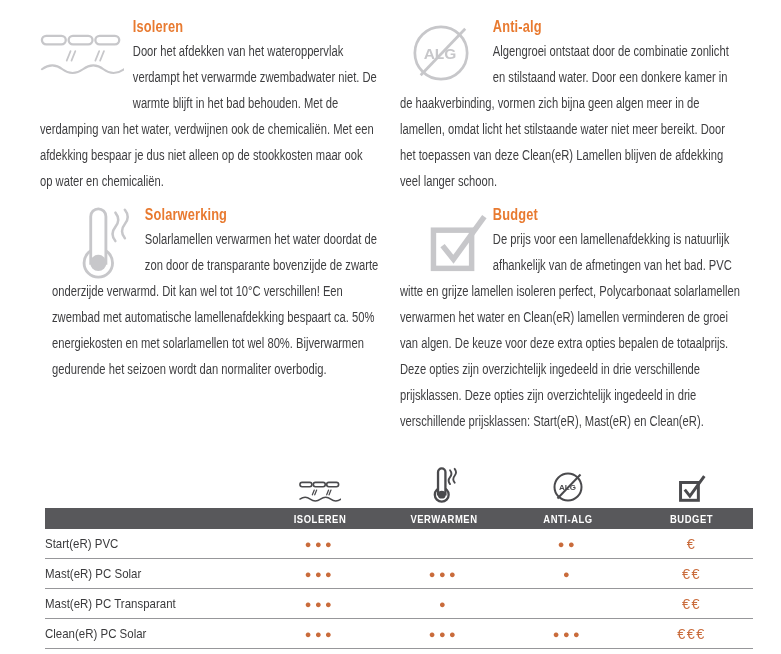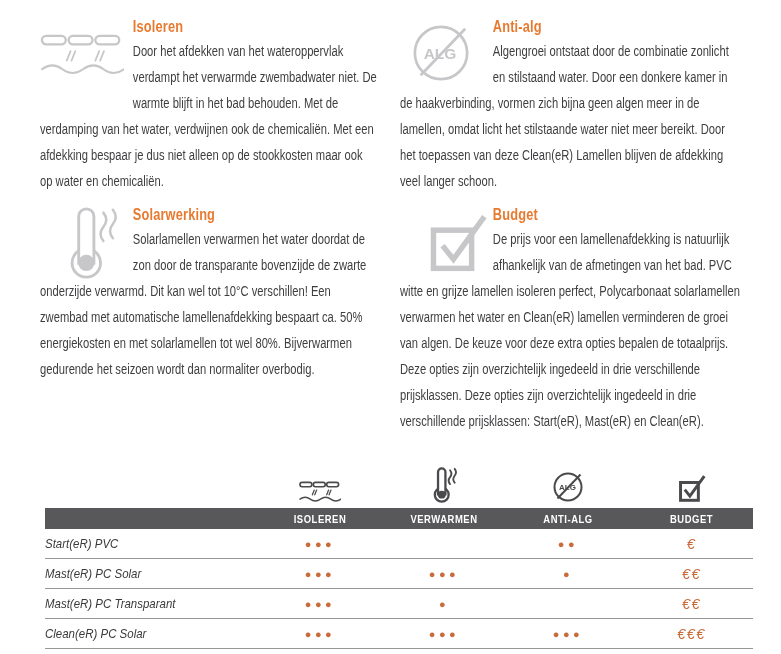--- a/index.html
+++ b/index.html
@@ -4,21 +4,21 @@
 <style>
   html,body{margin:0;padding:0;}
   body{
     width:781px;height:654px;background:#ffffff;
     font-family:"Liberation Sans",sans-serif;
     color:#3E3E40;position:relative;overflow:hidden;
   }
   .sec{position:absolute;}
   #sec-isoleren{left:40px;top:16px;width:337px;}
   #sec-antialg{left:400px;top:16px;width:341px;}
-  #sec-solarwerking{left:40px;top:204px;width:337px;}
+  #sec-solarwerking{left:52px;top:204px;width:337px;}
   #sec-budget{left:400px;top:204px;width:341px;}
 
   .icon-float{float:left;width:116px;height:74px;color:#C7C7CA;}
   .if-slats{padding-top:14px;}
   .if-alg{padding-top:6px;padding-left:10px;box-sizing:border-box;}
   .if-thermo{padding-top:2px;padding-left:24px;box-sizing:border-box;}
   .if-check{padding-top:6px;padding-left:28px;box-sizing:border-box;}
 
   .sec-title{
     margin:0;font-size:16px;font-weight:bold;color:#E87A30;
@@ -33,21 +33,21 @@
   
   #comparison-table{position:absolute;left:45px;top:464px;width:708px;}
   .tgrid{display:grid;grid-template-columns:213px 124px 124px 124px 123px;}
   .icons-row{height:44px;align-items:end;}
   .icon-cell{display:flex;justify-content:center;align-items:flex-end;padding-bottom:5px;color:#4A4A4D;}
   .thead{background:#58585B;height:21px;align-items:center;}
   .th{
     color:#ffffff;font-size:10.5px;font-weight:bold;letter-spacing:0.6px;
     text-align:center;transform:scaleX(0.9);
   }
-  .trow{height:29px;border-bottom:1px solid #97979A;align-items:center;font-style:italic;}
+  .trow{height:29px;border-bottom:1px solid #97979A;align-items:center;}
   .tlabel{
     font-size:13.5px;color:#3A3A3C;
     transform:scaleX(0.85);transform-origin:0 50%;white-space:nowrap;
   }
   .tcell{text-align:center;}
   .dots{color:#C96B3B;font-size:11px;letter-spacing:3.5px;}
   .euro{color:#C96B3B;font-size:14.5px;letter-spacing:1.5px;}
 
   svg{display:block;}
   svg text{font-family:"Liberation Sans",sans-serif;font-weight:bold;}

